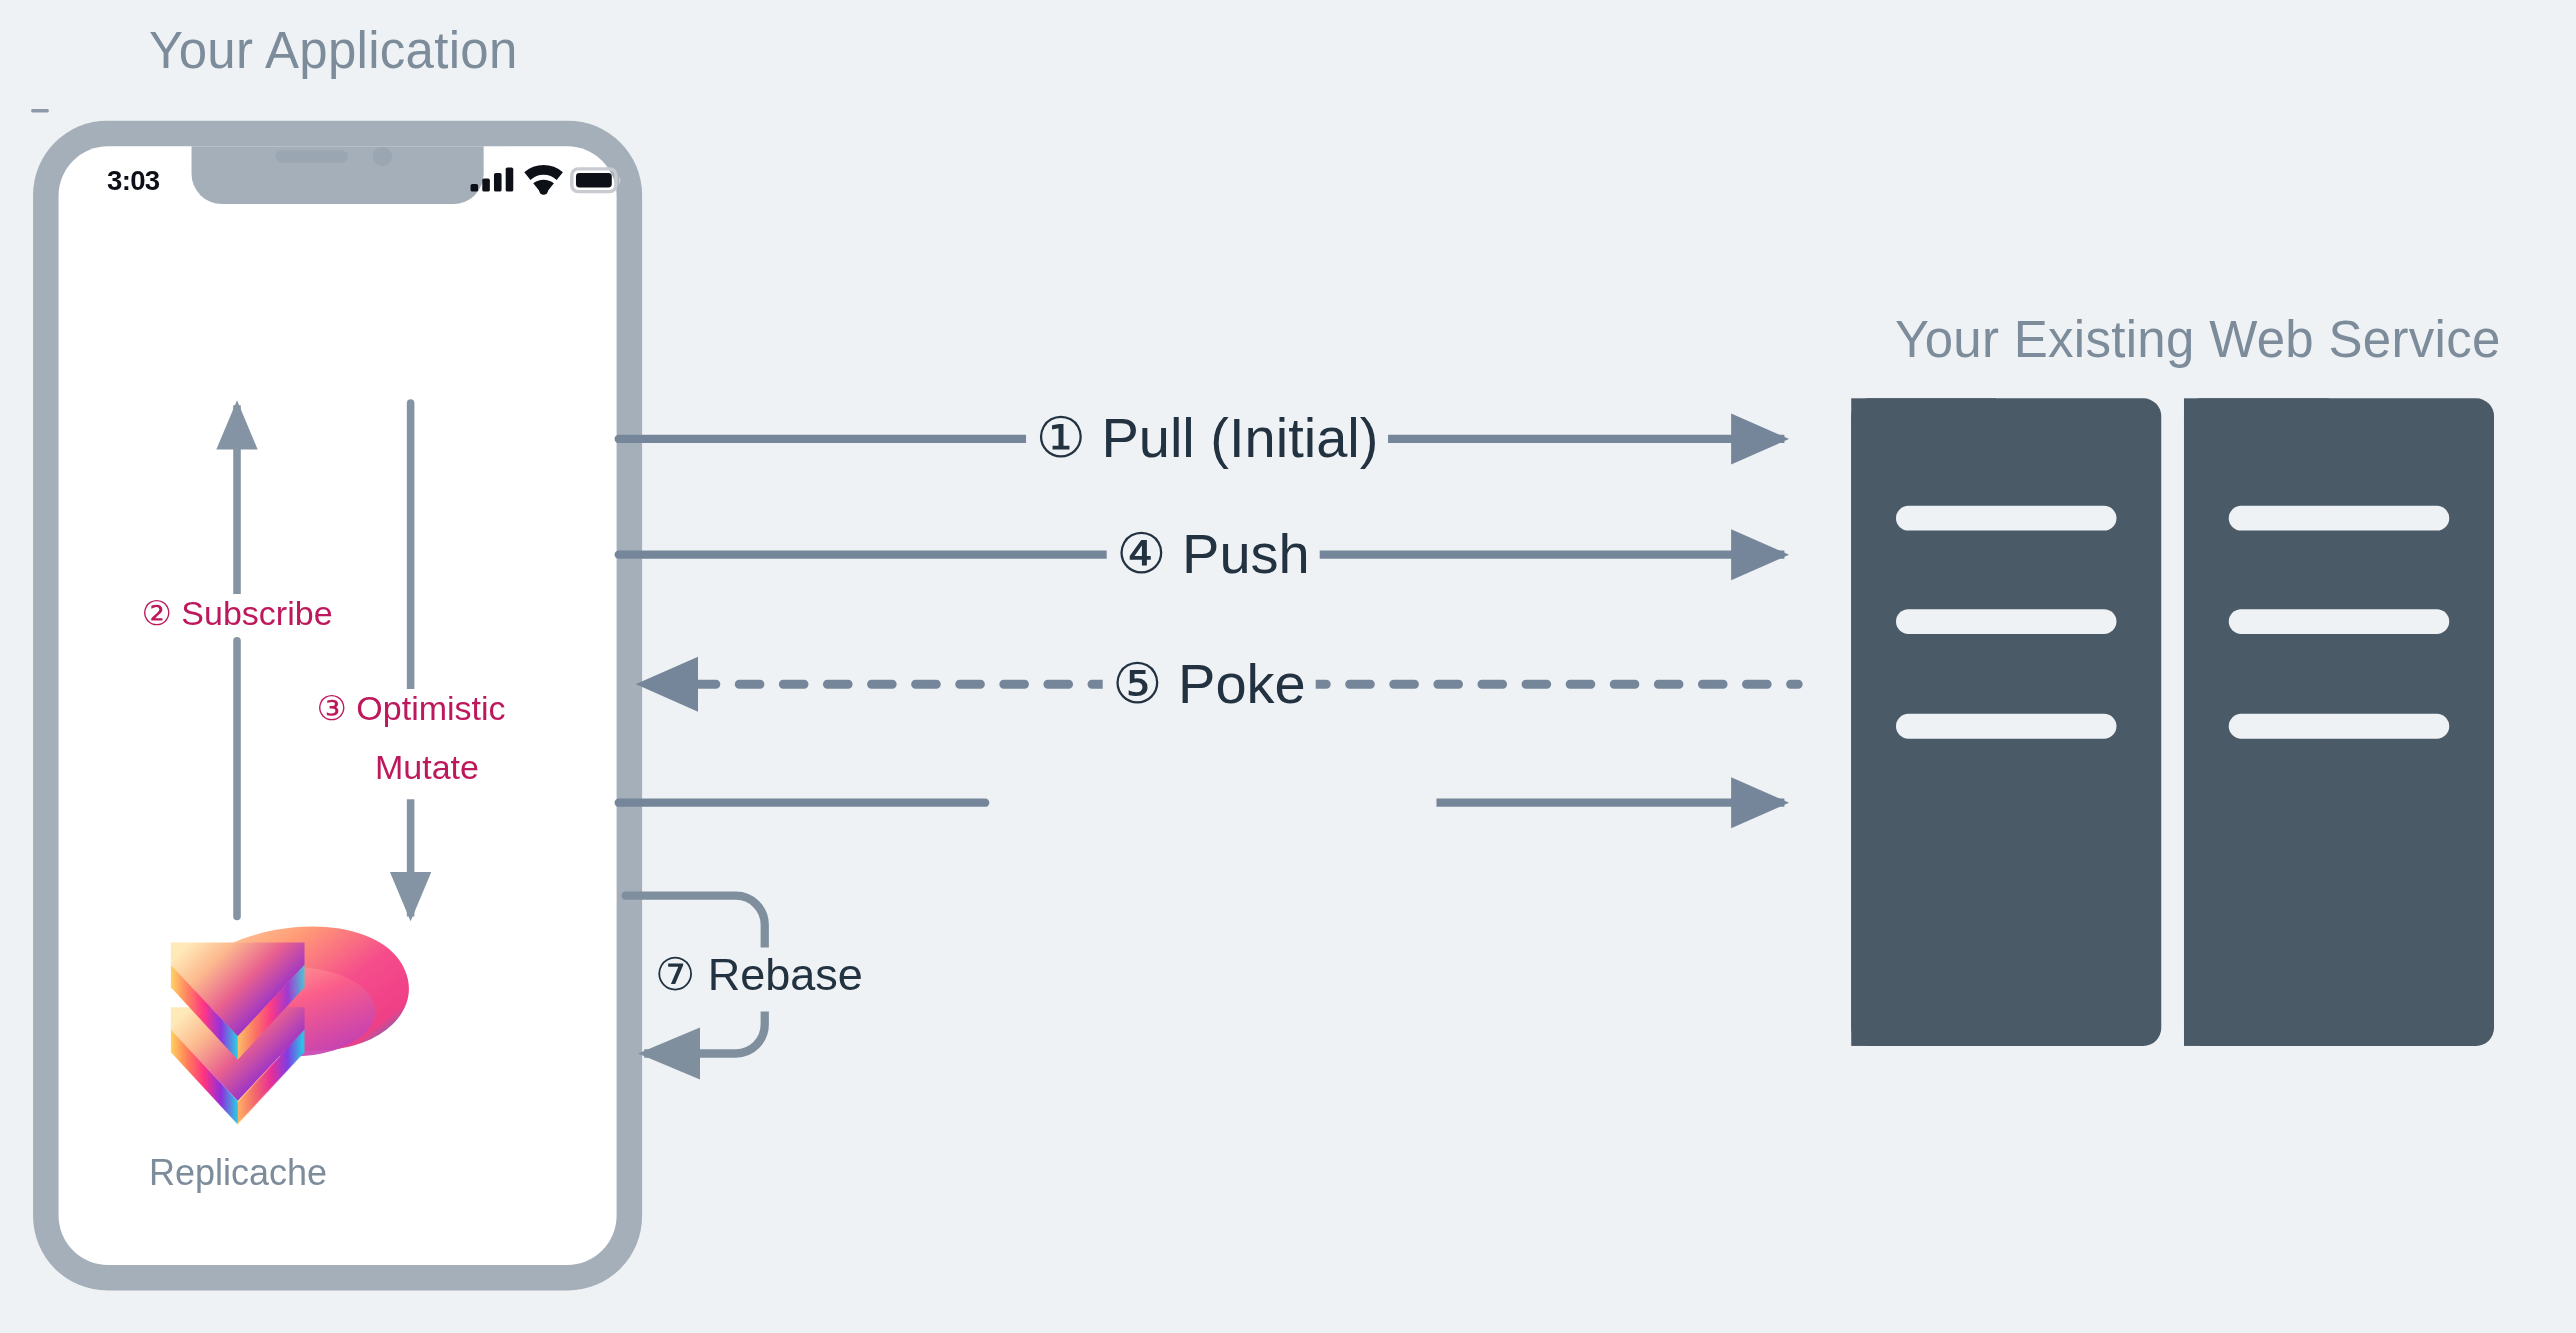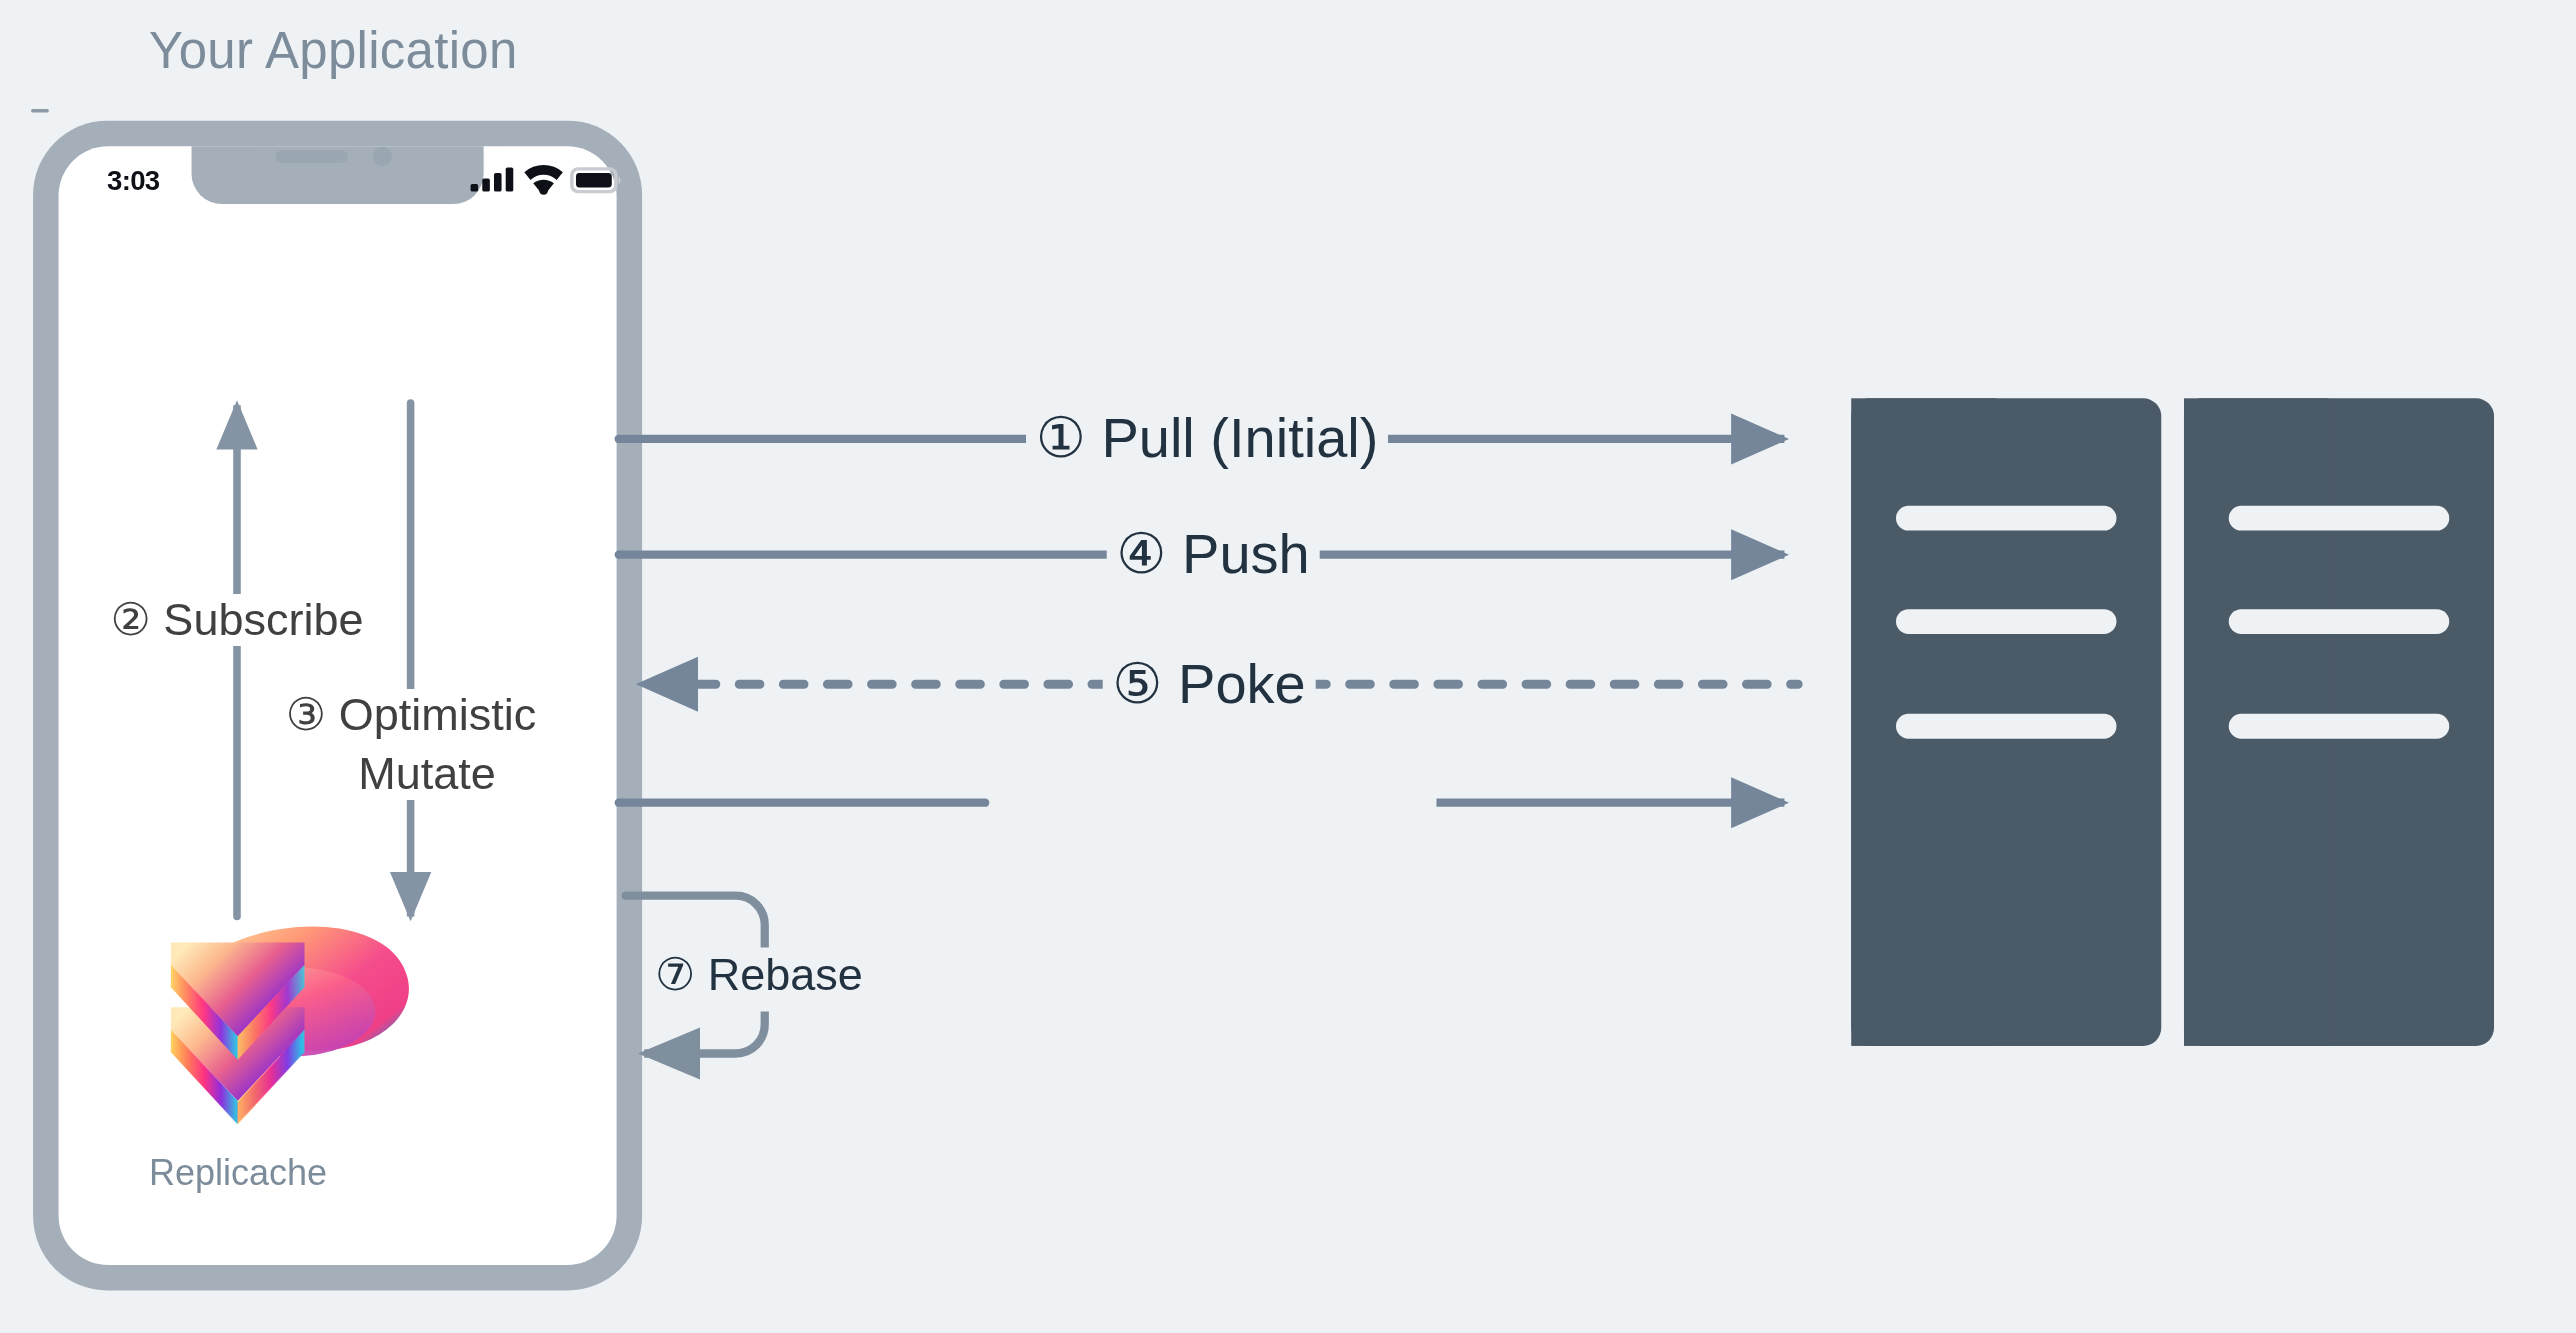--- a/index.html
+++ b/index.html
@@ -39,22 +39,22 @@
     color:#223240;
     font-size:56px;
     white-space:nowrap;
     padding:0 9.6px;
     transform:translate(-50%,-50%);
     text-align:center;
   }
   .inline-lbl{
     position:absolute;
     background:#ffffff;
-    color:#404040;
-    font-size:45px;
+    color:#be185d;
+    font-size:34px;
     white-space:nowrap;
     transform:translateX(-50%);
     text-align:right;
     line-height:1.15;
   }
   .rebase-lbl{
     position:absolute;
     background:#eff2f5;
     color:#223240;
     font-size:45px;
@@ -216,20 +216,21 @@
       <rect x="3170" y="578" width="450" height="940" rx="26" fill="#4b5a67"></rect>
       <rect x="3170" y="578" width="210" height="940" fill="#4b5a67"></rect>
       <rect x="3235" y="734" width="320" height="36" rx="18" fill="#eff2f5"></rect>
       <rect x="3235" y="884" width="320" height="36" rx="18" fill="#eff2f5"></rect>
       <rect x="3235" y="1036" width="320" height="36" rx="18" fill="#eff2f5"></rect>
     </g>
   </svg>
 
   <div class="hdr" id="app-title">Your Application</div>
 
+  <div class="hdr" id="svc-title">Your Existing Web Service</div>
 
   <div id="clock">3:03</div>
 
 
   <div class="inline-lbl" id="lbl-subscribe" style="left:237px;top:594px;">② Subscribe</div>
 
   <div class="inline-lbl" id="lbl-mutate1" style="left:411px;top:689px;">③ Optimistic</div>
   <div class="inline-lbl" id="lbl-mutate2" style="left:411px;top:748px;margin-left:16px;">Mutate</div>
 
   <div id="rep-name">Replicache</div>

